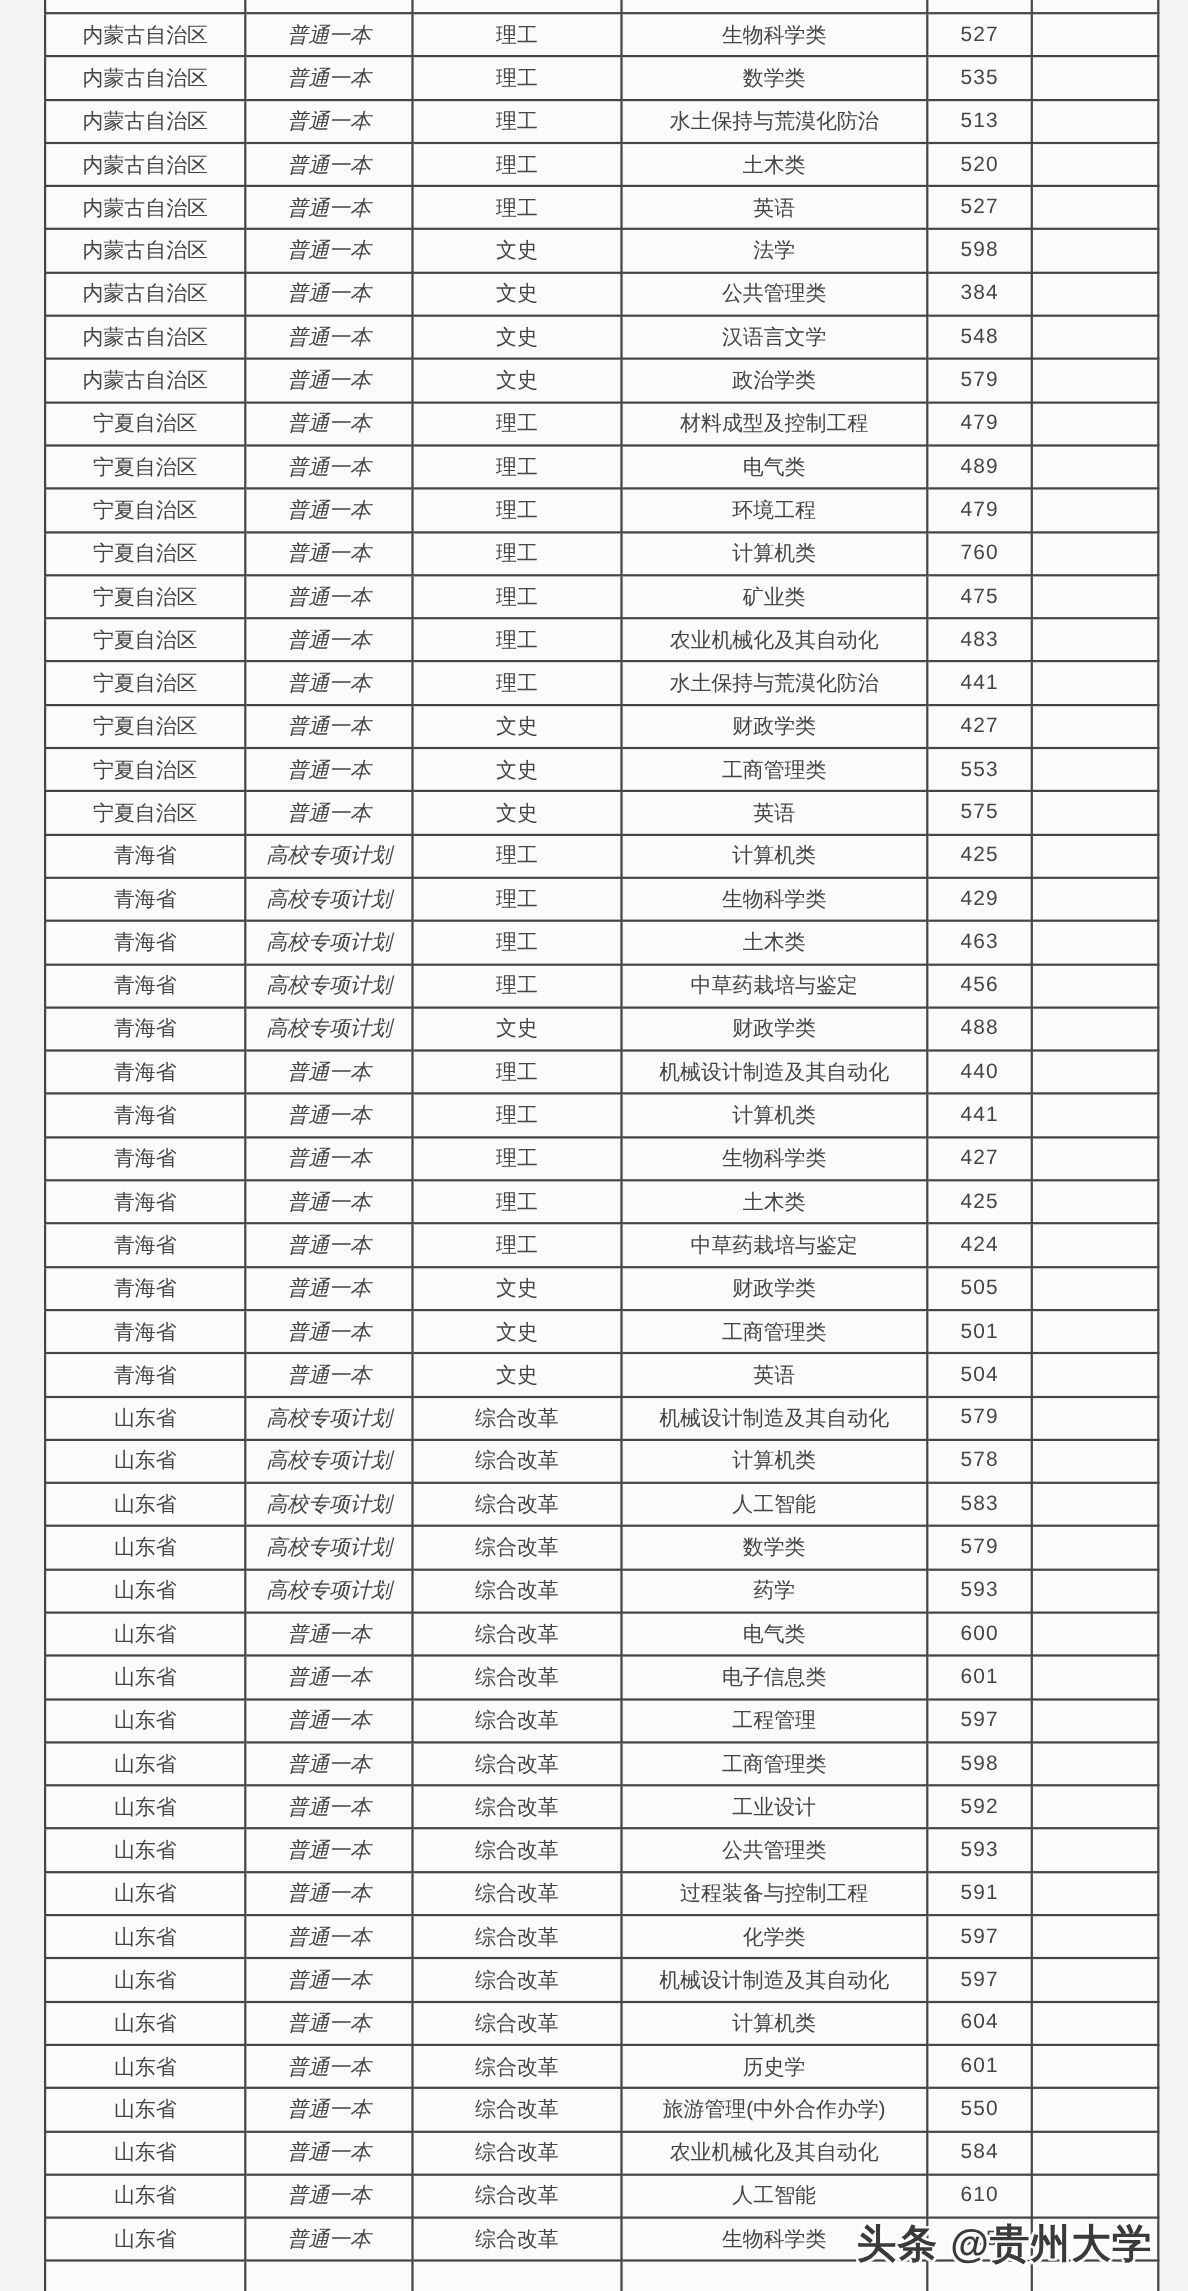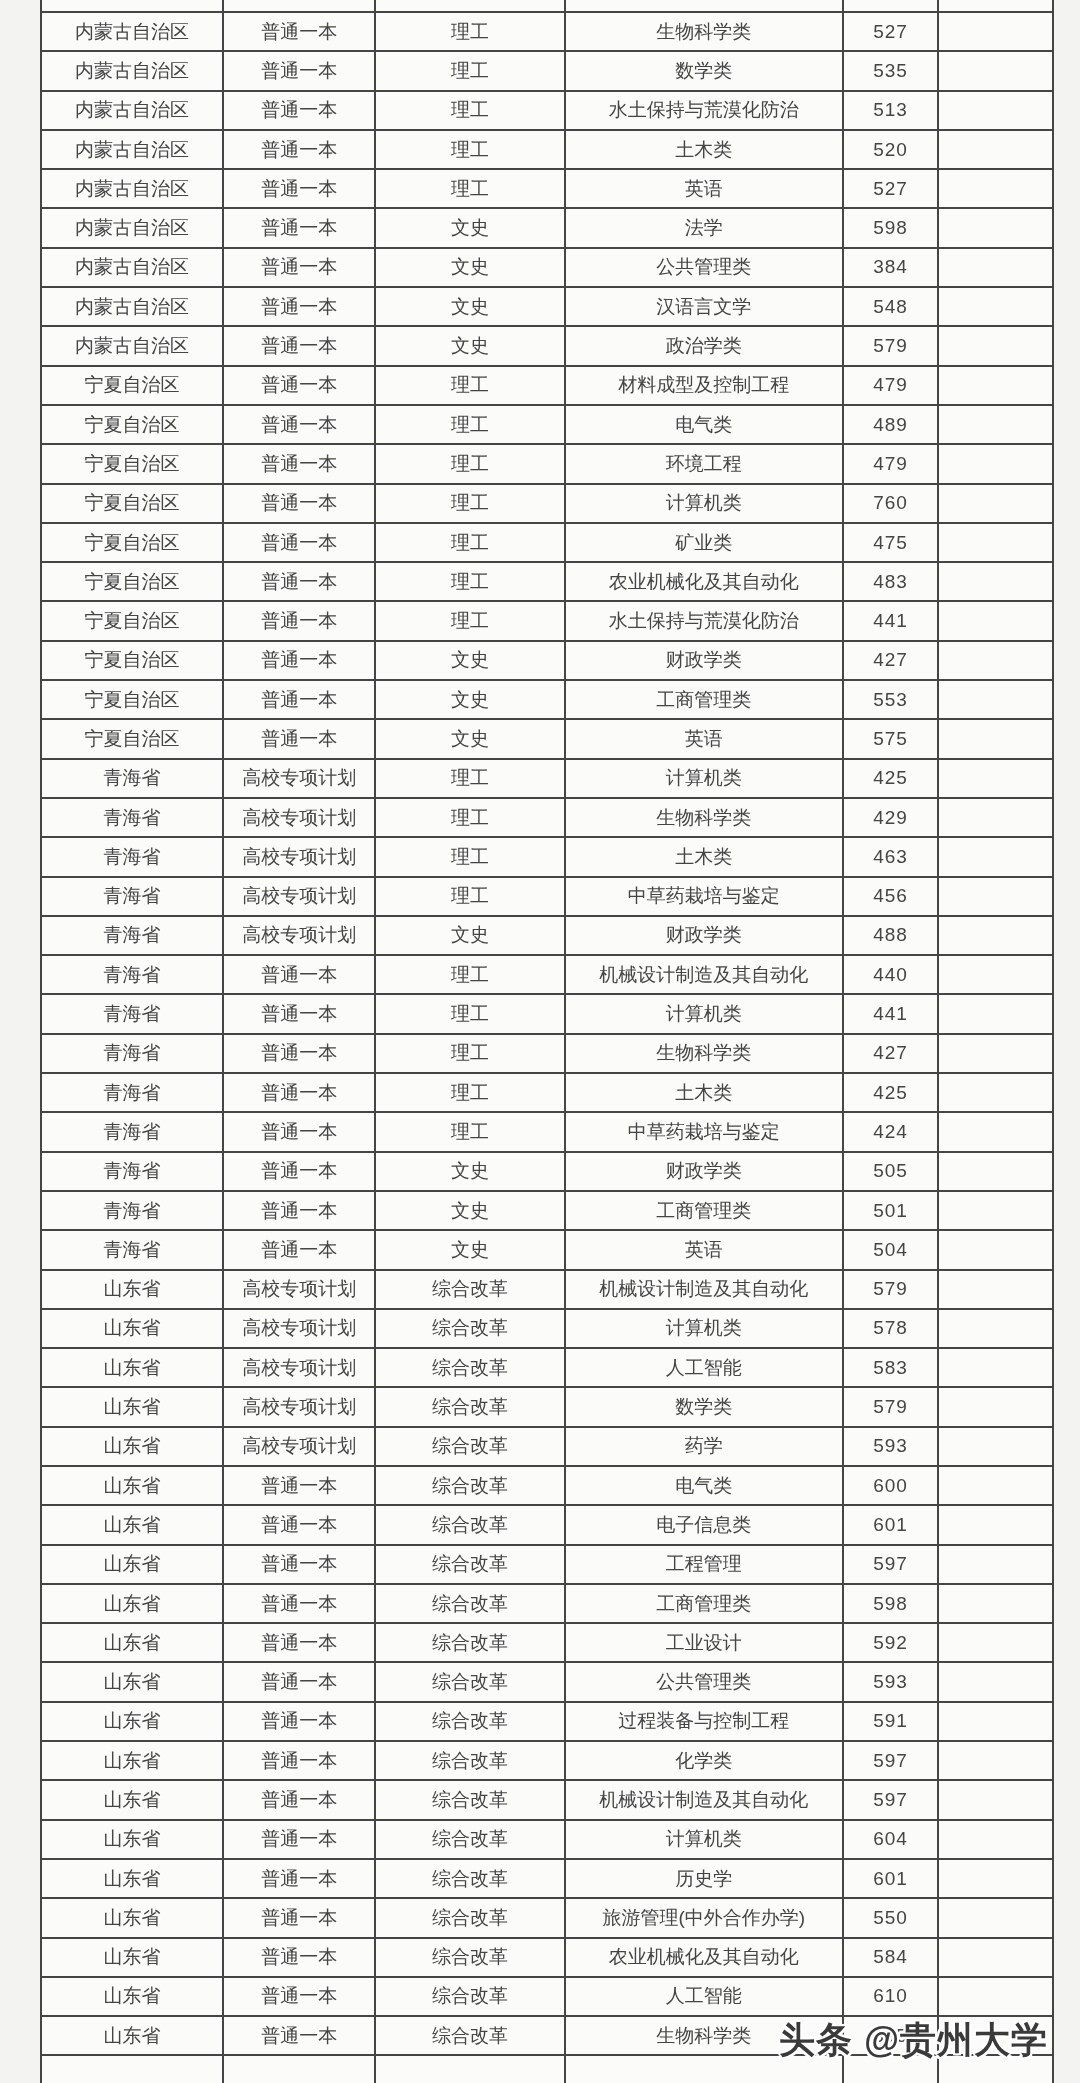--- a/index.html
+++ b/index.html
@@ -35,21 +35,21 @@
     white-space: nowrap;
     color: #454545;
     font-size: 19px;
   }
   tr.data-row { height: 39.3px; margin-top: 38px; }
   tr.partial-top { height: 12px; }
   tr.partial-top td { border-top: none; }
   tr.partial-bottom { height: 40px; }
   tr.partial-bottom td { border-bottom: none; }
   .col-province { width: 176px; }
-  .col-batch    { width: 147px; }
+  .col-batch    { width: 147px; font-style: italic; }
   .col-subject  { width: 183px; }
   .col-major    { width: 269px; }
   .col-score    { width: 92px; color: #5c5c5c; font-size: 20px; letter-spacing: 1px; }
   .col-blank    { width: 111px; }
   .watermark {
     position: absolute;
     top: 2016px;
     right: 32px;
     font-size: 36px;
     font-weight: bold;

